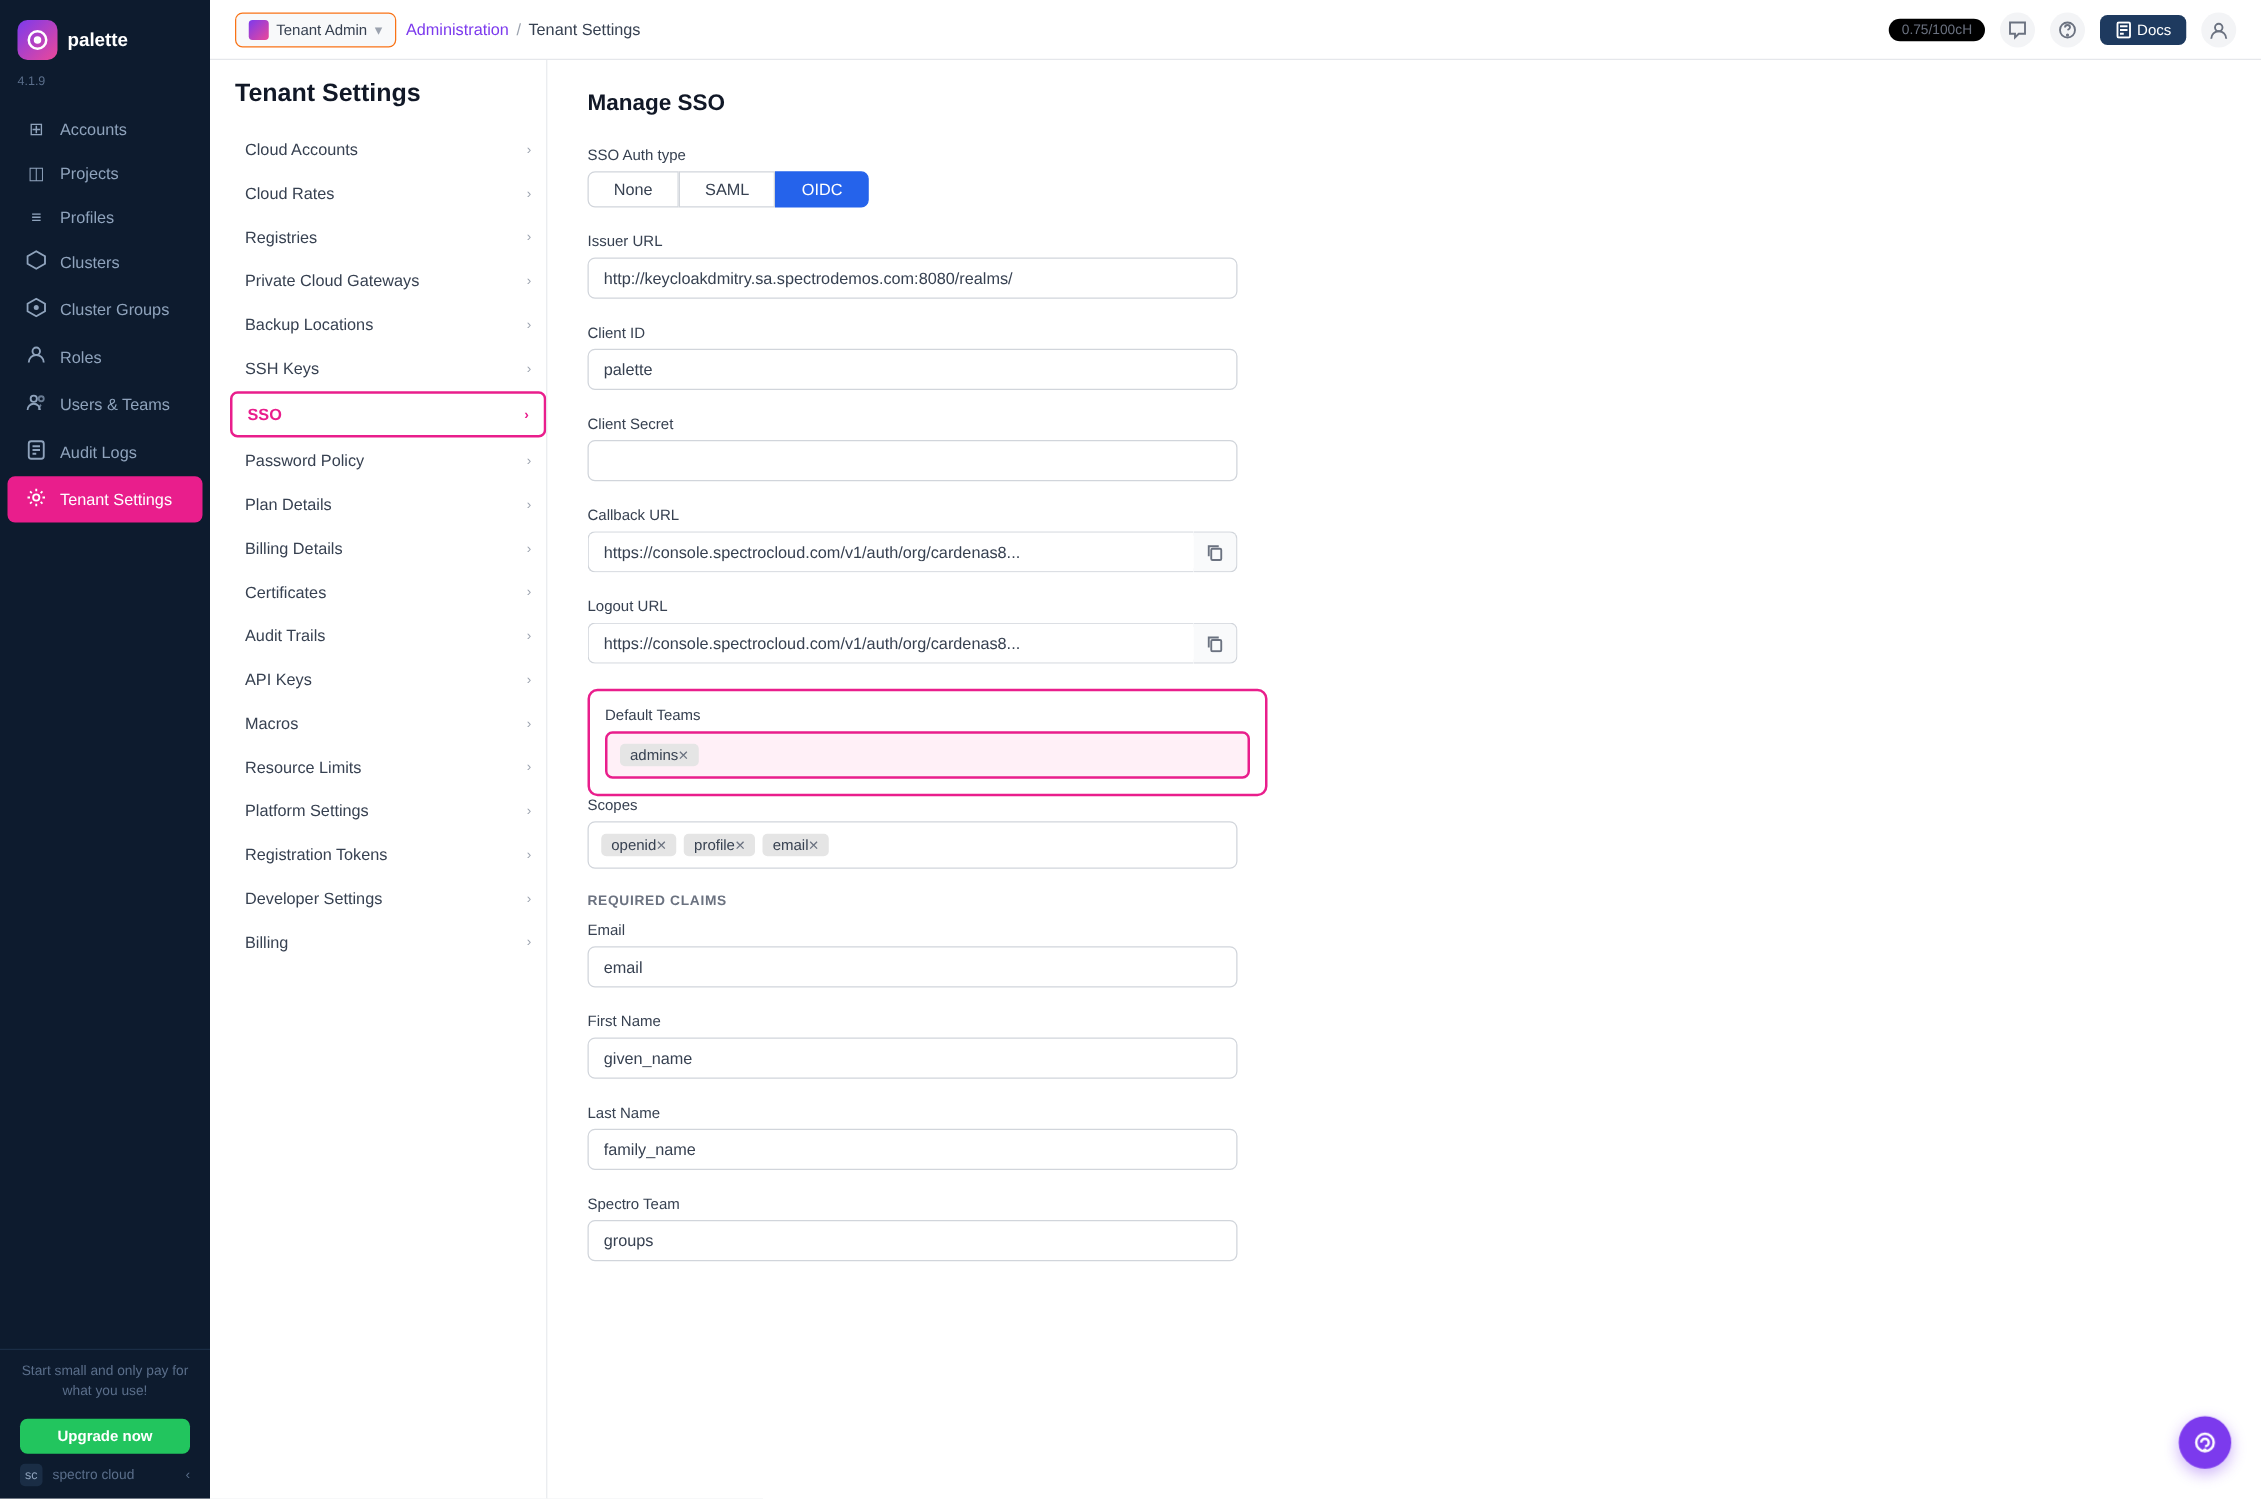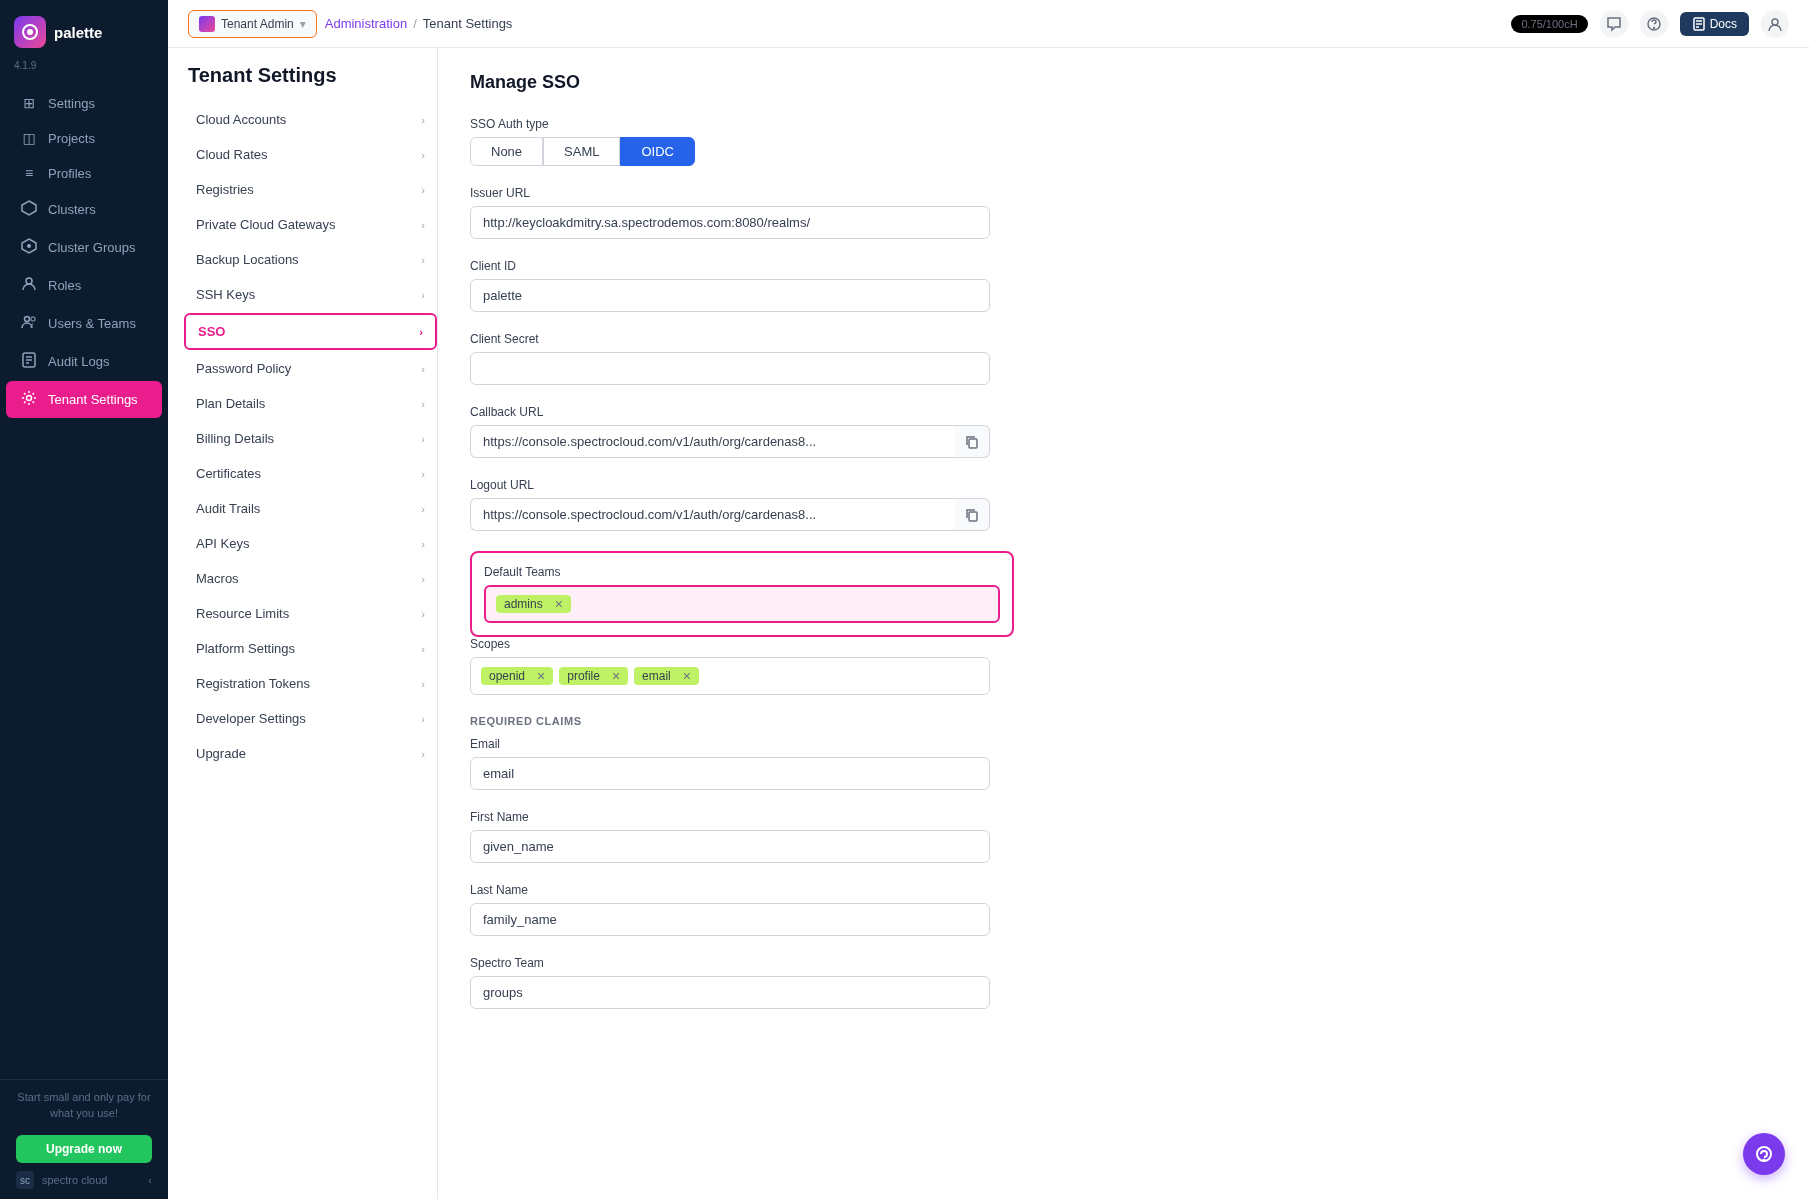--- a/index.html
+++ b/index.html
@@ -193,22 +193,22 @@
       gap: 6px;
       border: 1px solid #d1d5db;
       border-radius: 6px;
       padding: 6px 10px;
       max-width: 520px;
       min-height: 38px;
       background: white;
     }
     .tags-input.highlighted { border: 2px solid #e91e8c; background: #fff0f7; }
     .tag {
-      display: inline-flex; align-items: center; gap: 12px;
-      background: #bef264;
+      display: inline-flex; align-items: center; gap: 0;
+      background: #e5e5e5;
       border-radius: 4px;
       padding: 2px 8px;
       font-size: 12px;
       color: #374151;
     }
     .tag-remove { cursor: pointer; color: #6b7280; font-size: 14px; line-height: 1; }
 
     
     .highlighted-section {
       border: 2px solid #e91e8c;
@@ -228,21 +228,21 @@
         <circle cx="9" cy="9" r="3" fill="white"></circle>
       </svg>
     </div>
     <span class="sidebar-logo-text">palette</span>
   </div>
   <div class="sidebar-version">4.1.9</div>
 
   <nav class="sidebar-nav">
     <div class="nav-item">
       <span class="nav-icon">⊞</span>
-      <span>Settings</span>
+      <span>Accounts</span>
     </div>
     <div class="nav-item">
       <span class="nav-icon">◫</span>
       <span>Projects</span>
     </div>
     <div class="nav-item">
       <span class="nav-icon">≡</span>
       <span>Profiles</span>
     </div>
     <div class="nav-item">
@@ -433,21 +433,21 @@
       </div>
       <div class="settings-menu-item">
         <span>Registration Tokens</span>
         <span class="chevron">›</span>
       </div>
       <div class="settings-menu-item">
         <span>Developer Settings</span>
         <span class="chevron">›</span>
       </div>
       <div class="settings-menu-item">
-        <span>Upgrade</span>
+        <span>Billing</span>
         <span class="chevron">›</span>
       </div>
     </div>
 
     <div class="main-content">
       <h2 class="section-title">Manage SSO</h2>
 
       <div class="form-section">
         <label class="form-label">SSO Auth type</label>
         <div class="sso-type-group">

